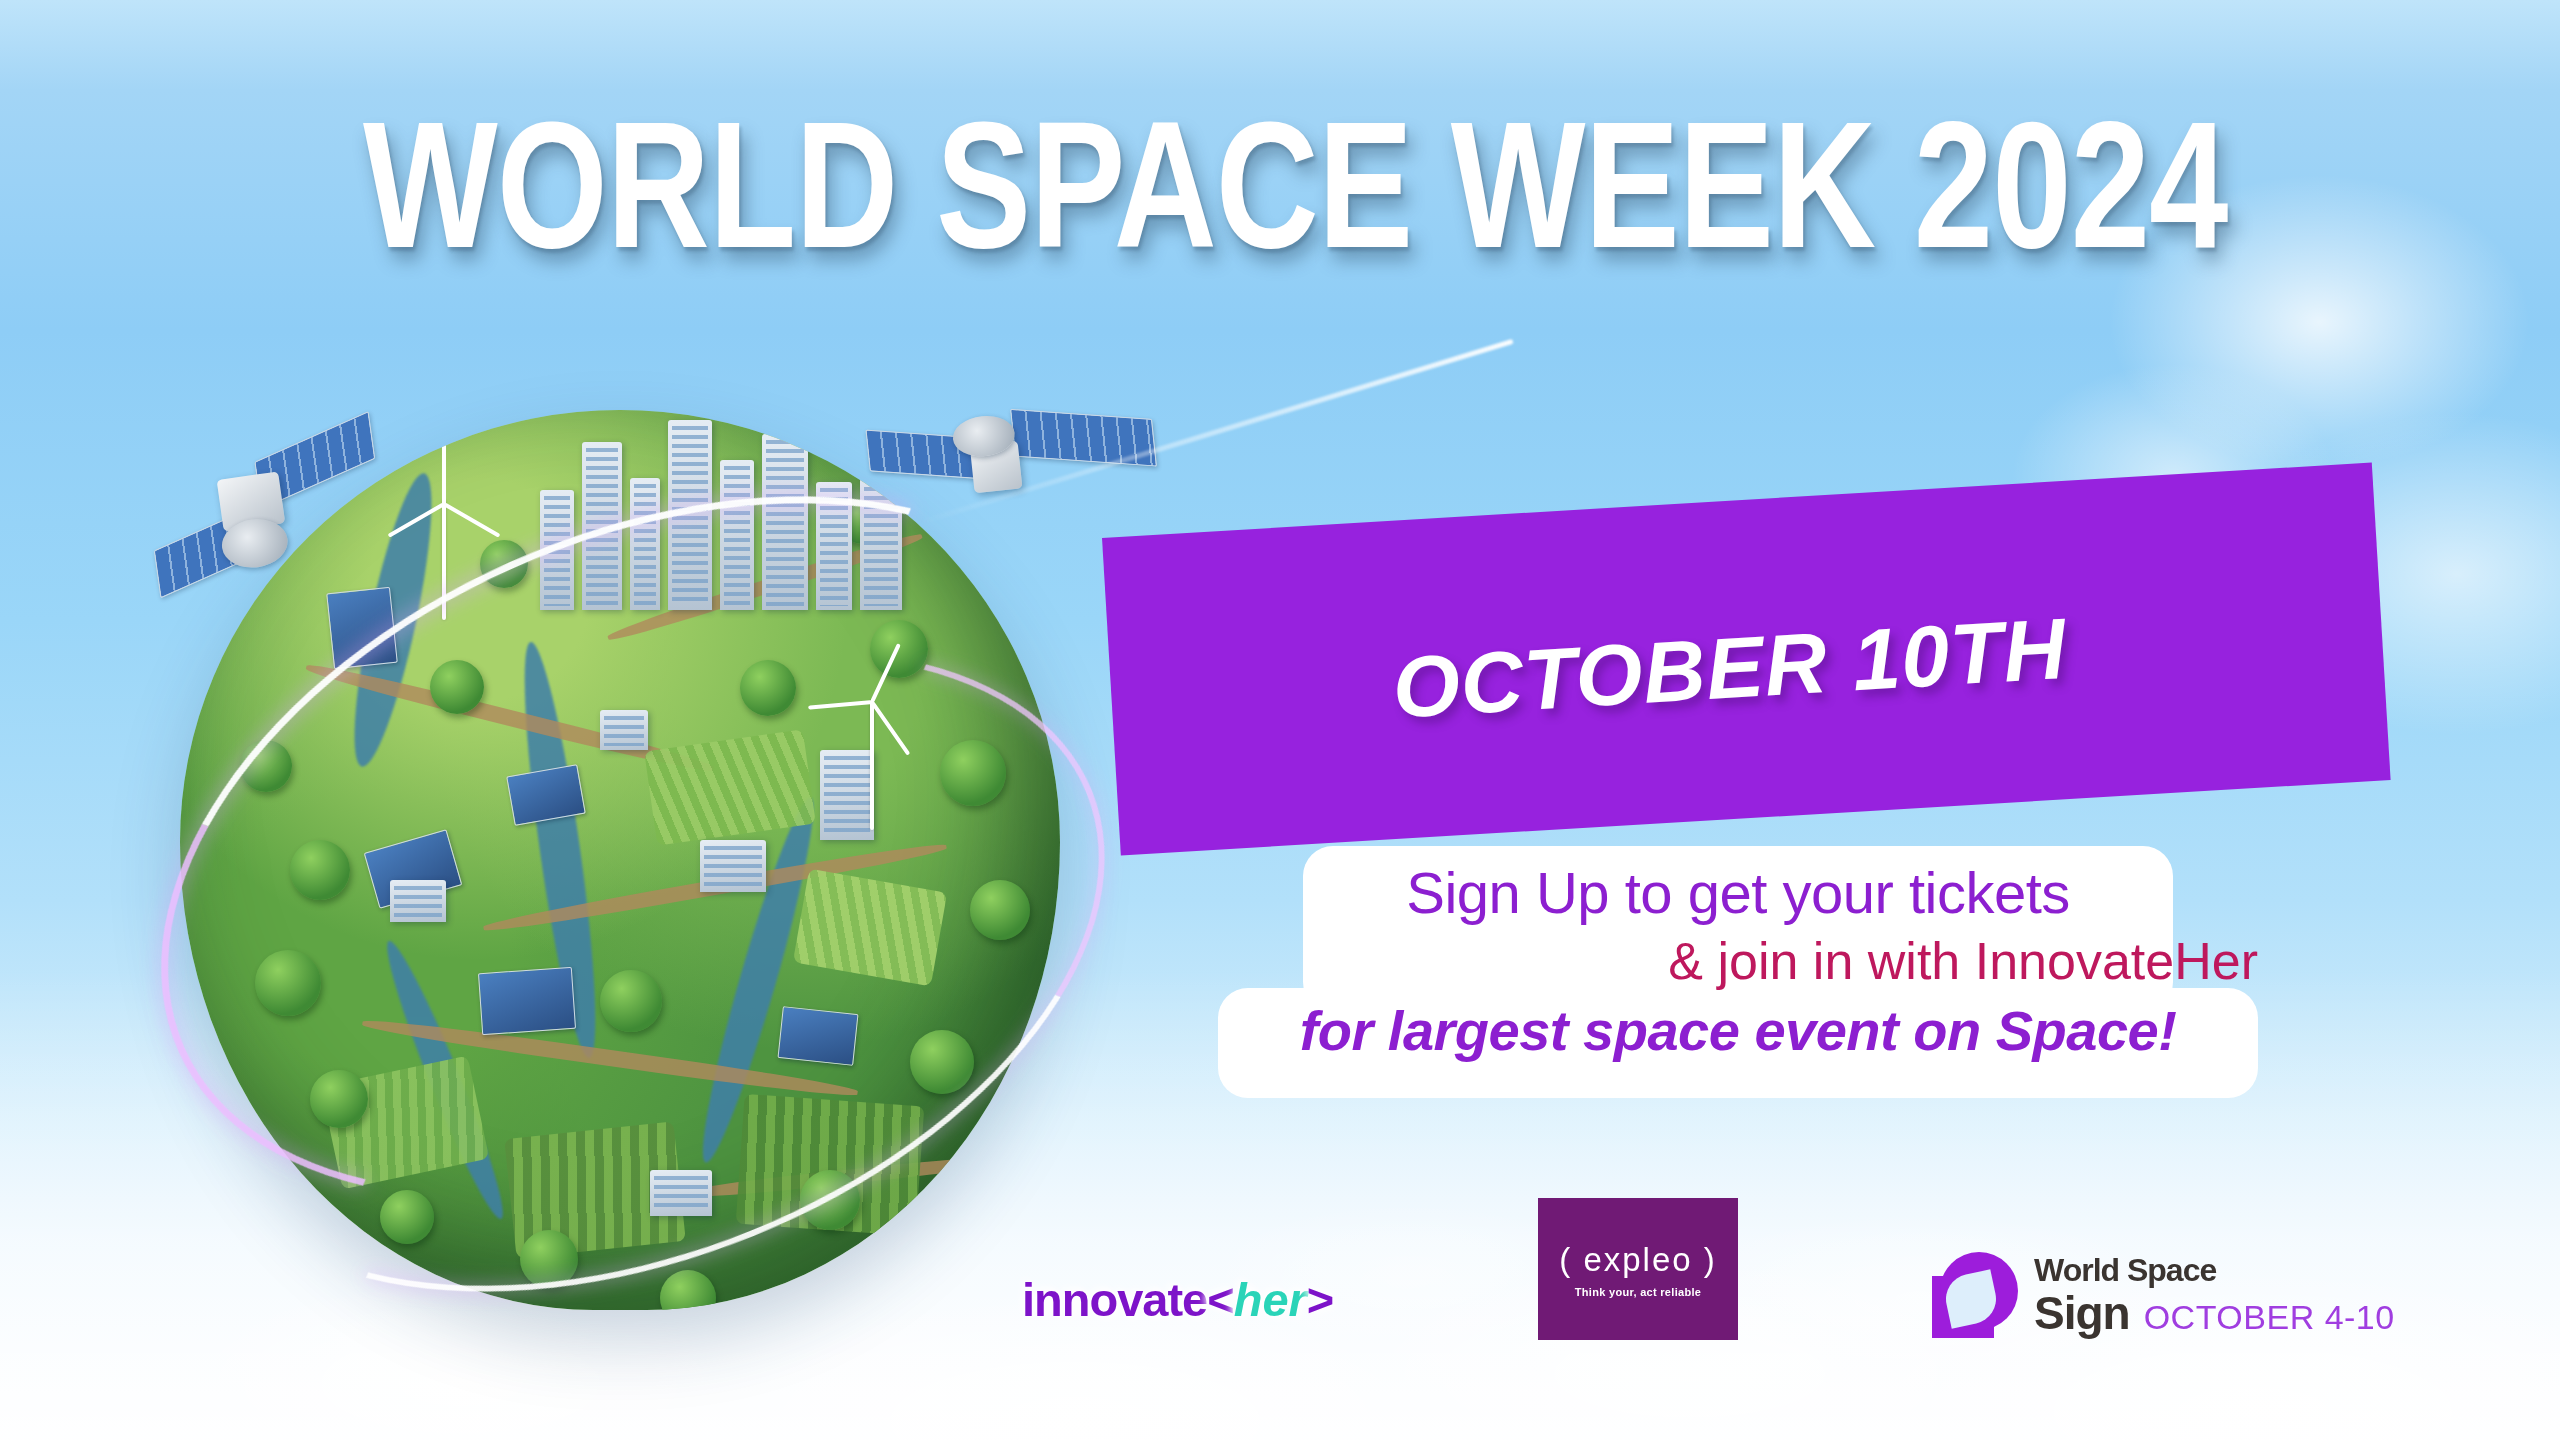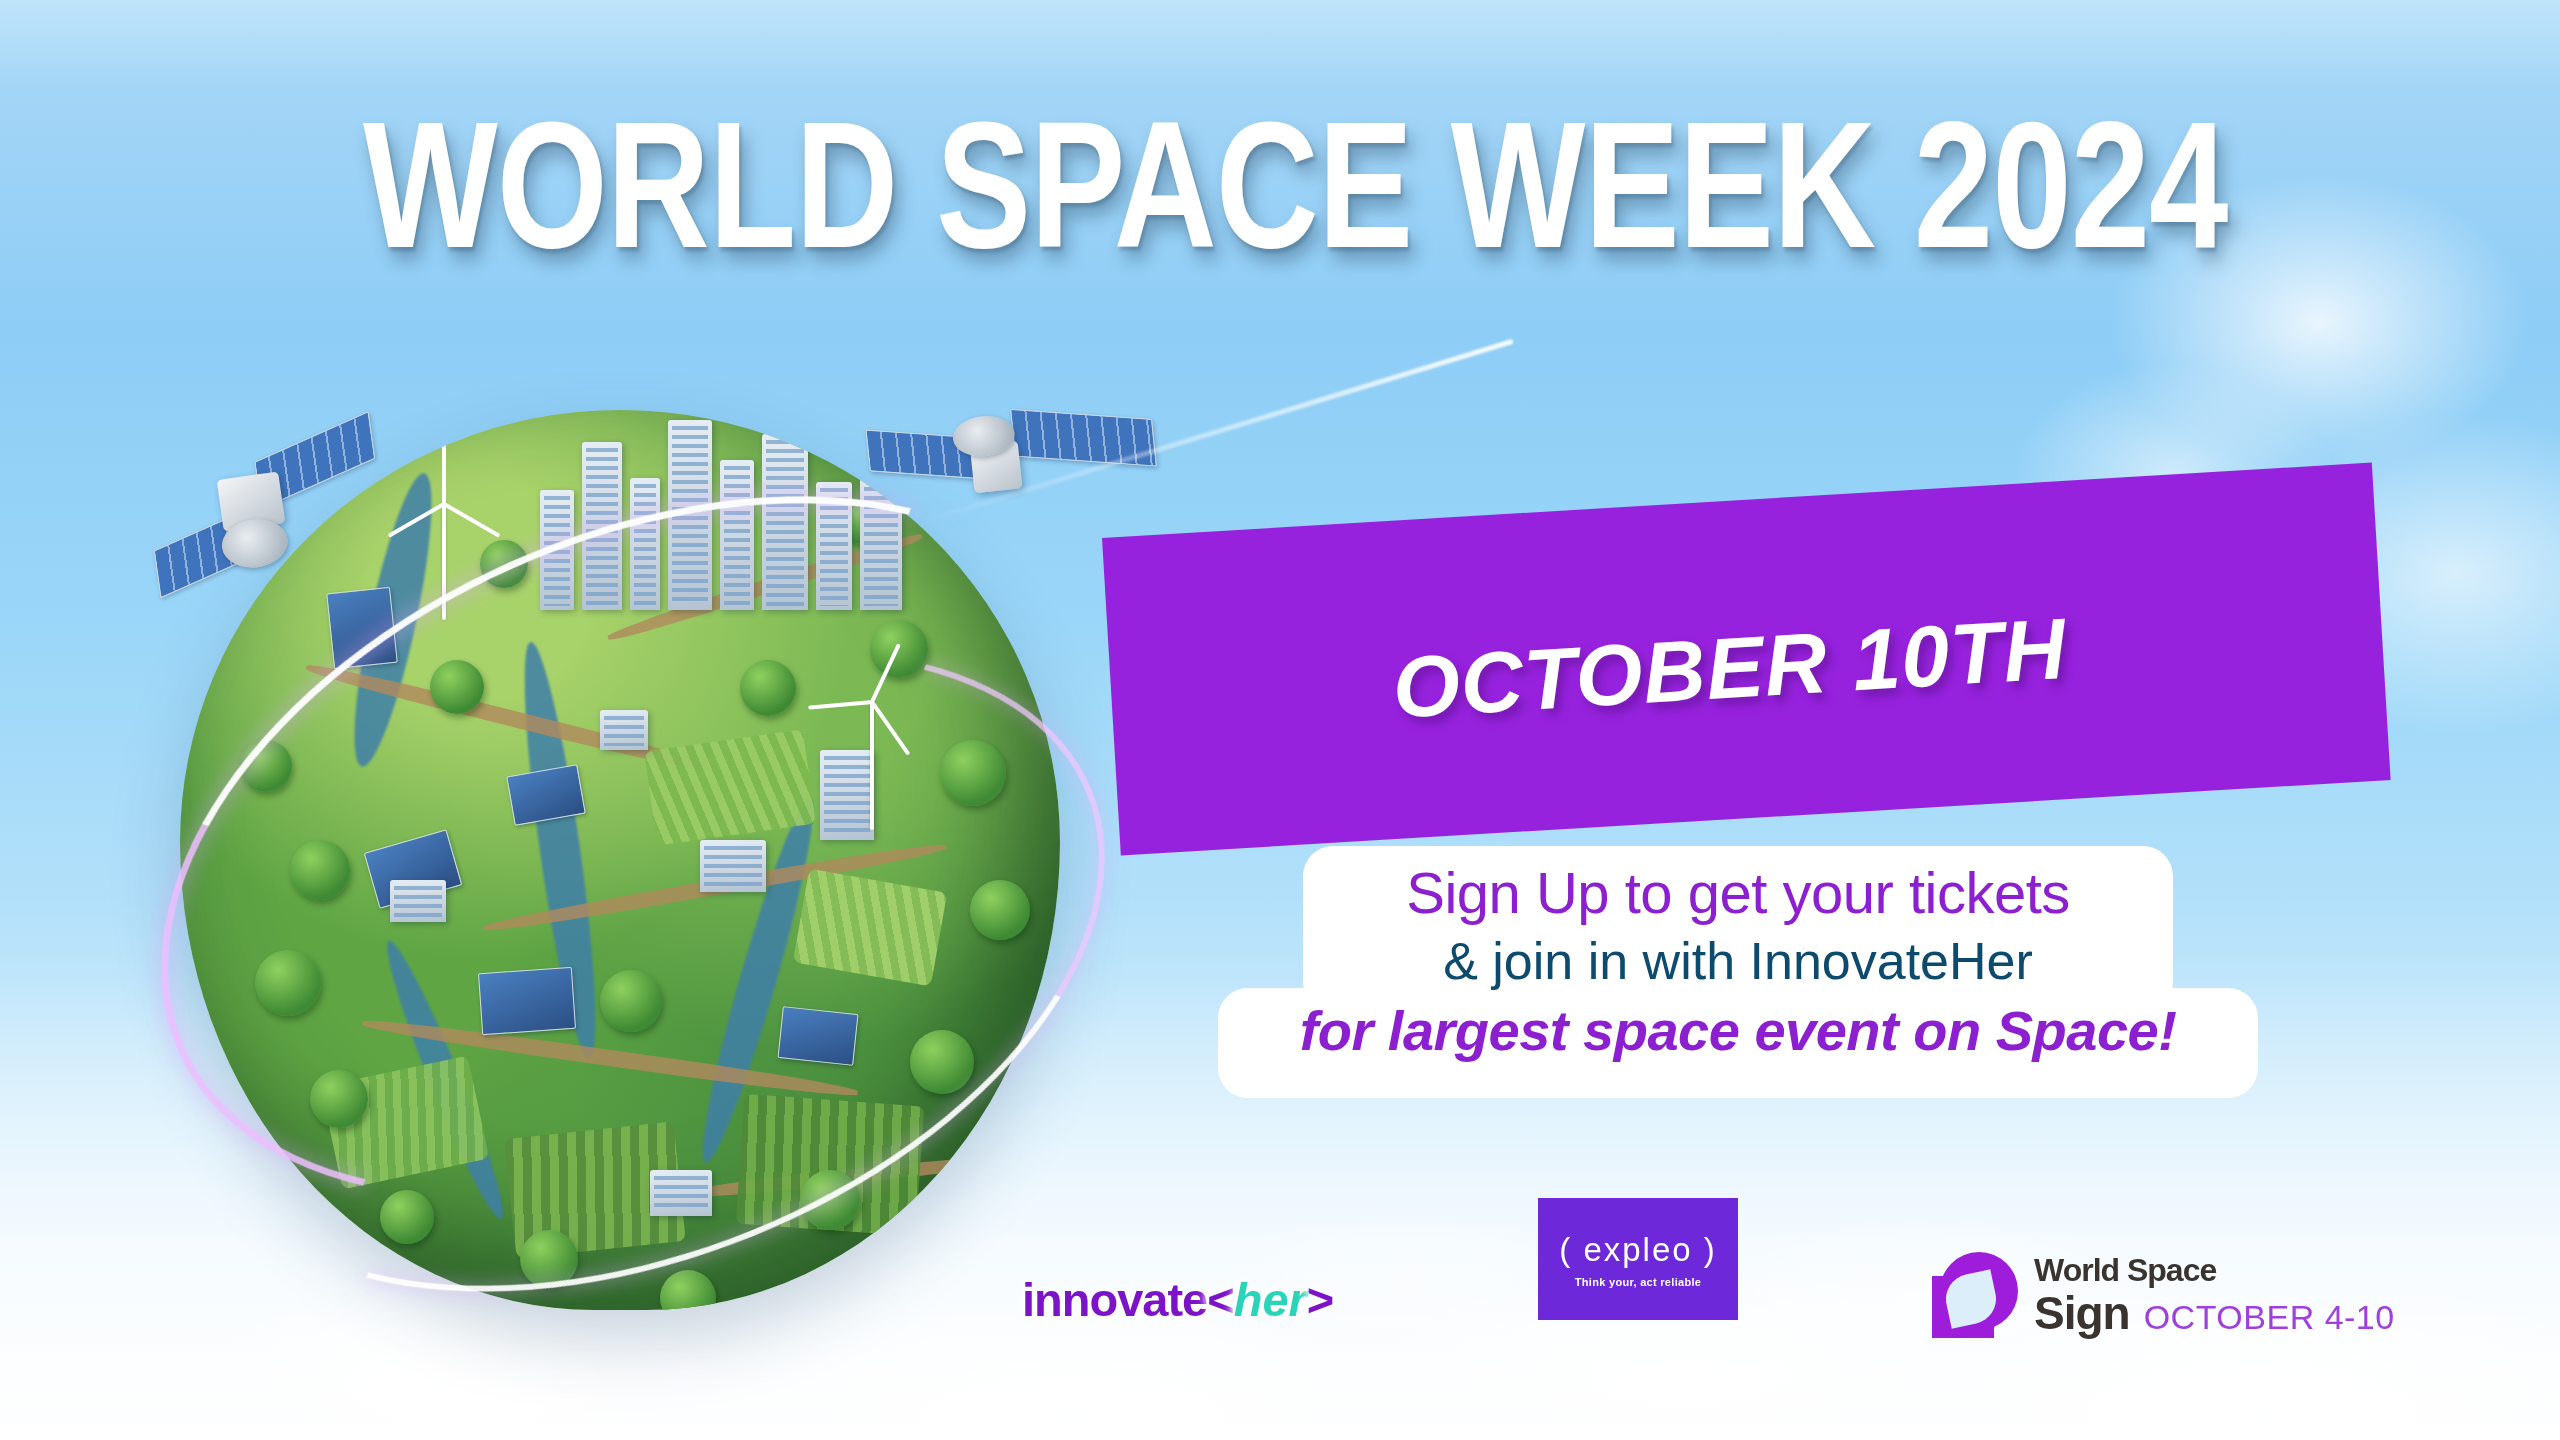--- a/index.html
+++ b/index.html
@@ -123,21 +123,21 @@
     z-index:6;
   }
   .line1{
     font-family:"Liberation Sans", sans-serif;
     font-weight:400;font-size:58px;line-height:70px;
     color:#8c1fd0;letter-spacing:-0.5px;white-space:nowrap;
   }
   .line2{
     font-family:"Liberation Sans", sans-serif;
     font-weight:400;font-size:52px;line-height:66px;
-    color:#0c4a6e;letter-spacing:0px;white-space:nowrap;
+    color:#be185d;letter-spacing:0px;white-space:nowrap;text-align:right;
   }
   .line3{
     font-family:"Liberation Sans", sans-serif;
     font-weight:700;font-style:italic;font-size:56px;line-height:74px;
     color:#8c1fd0;letter-spacing:-0.5px;white-space:nowrap;
   }
 
   
   .planet-wrap{position:absolute;left:125px;top:355px;width:1010px;height:1010px;}
   .planet{
@@ -227,21 +227,21 @@
     font-weight:700;font-size:47px;letter-spacing:-1px;
     white-space:nowrap;
     text-shadow:0 0 9px #fff,0 0 9px #fff,0 0 14px #fff,3px 3px 8px #fff,-3px -3px 8px #fff;
   }
   .logo-innovate .p{color:#7d13c9;}
   .logo-innovate .br{color:#7d13c9;font-weight:700;}
   .logo-innovate .t{color:#2ad4b8;font-style:italic;font-weight:700;letter-spacing:0px;}
 
   .logo-expleo{
     position:absolute;left:1538px;top:1198px;
-    width:200px;height:122px;background:#6d28d9;
+    width:200px;height:142px;background:#701a75;
     display:flex;flex-direction:column;align-items:center;justify-content:center;
   }
   .logo-expleo .word{
     font-family:"Liberation Sans", sans-serif;
     font-weight:400;font-size:33px;color:#fff;letter-spacing:2px;white-space:nowrap;
   }
   .logo-expleo .tag{
     font-family:"Liberation Sans", sans-serif;
     font-weight:700;font-size:11px;color:#fff;letter-spacing:.3px;margin-top:7px;white-space:nowrap;
   }

